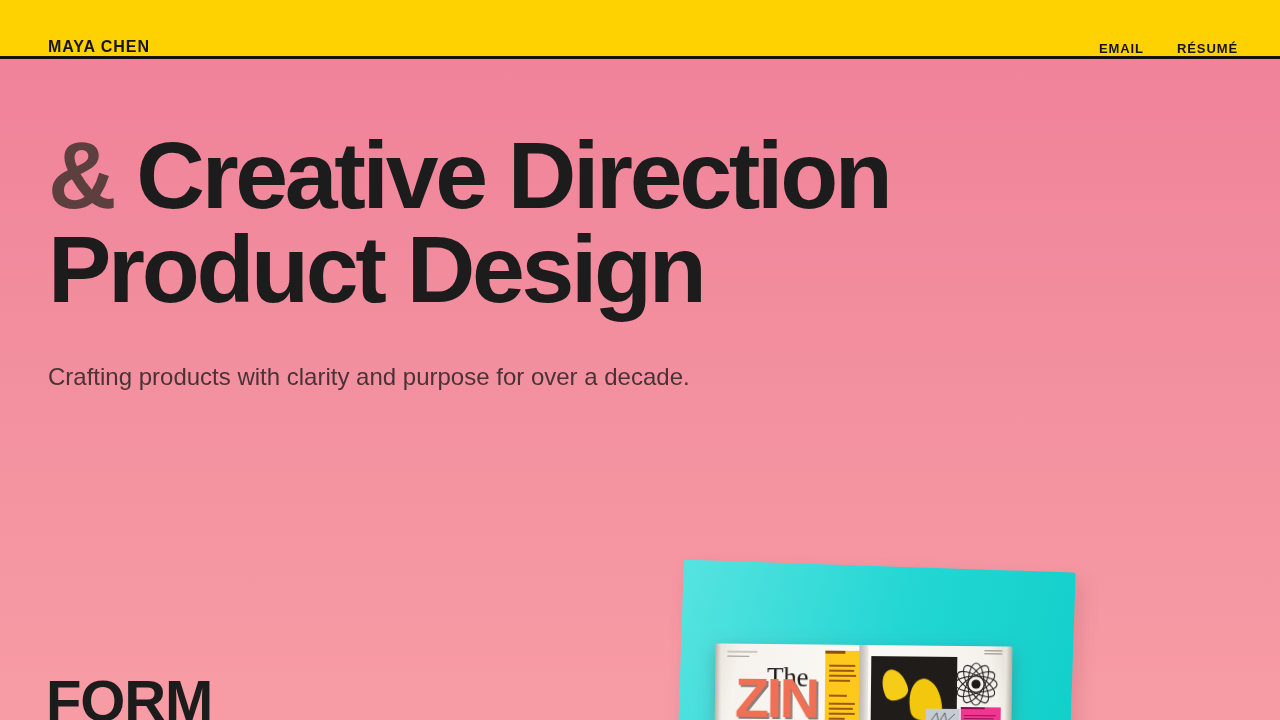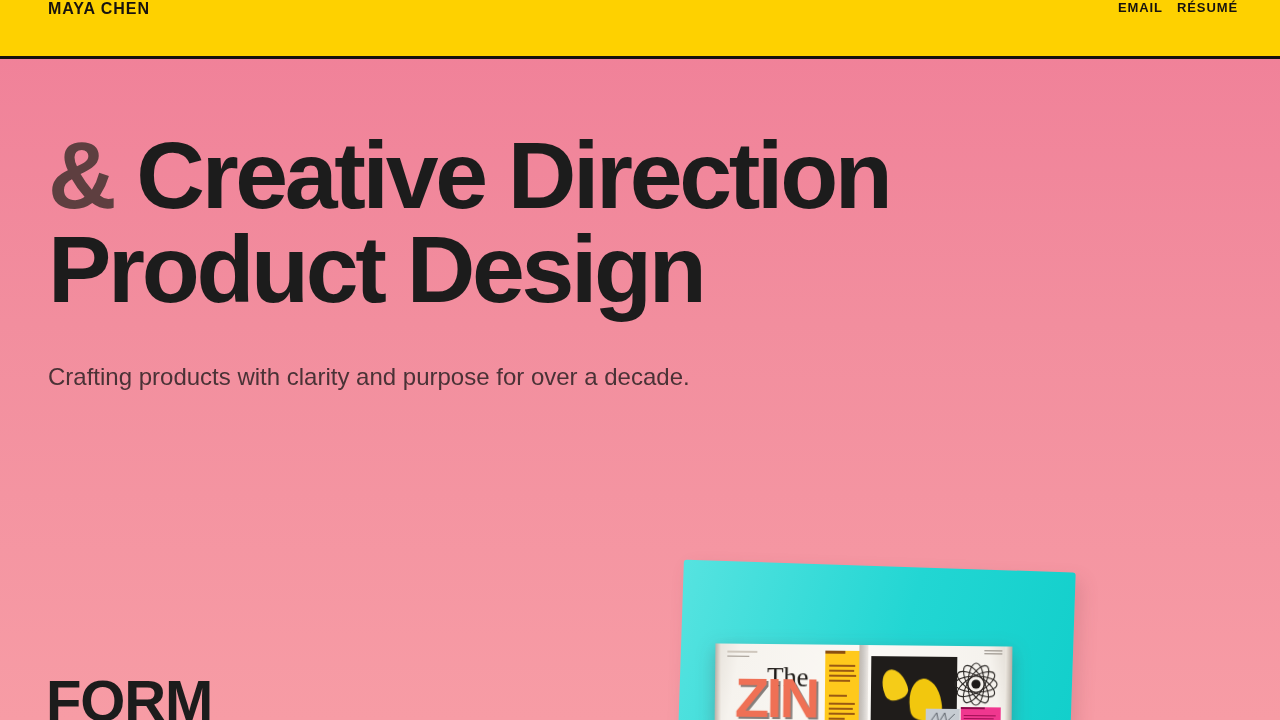--- a/index.html
+++ b/index.html
@@ -17,34 +17,34 @@
     background:linear-gradient(180deg,#f07f98 0%, #f28e9e 45%, #f79ca5 100%);
     overflow:hidden;
   }
 
   
   .site-header {
     position:absolute; top:0; left:0;
     width:1280px; height:59px;
     background:#fed100;
     border-bottom:3px solid #14110f;
-    display:flex; align-items:flex-start;
+    display:flex; align-items:flex-end;
     padding:0 40px 0 48px;
     z-index:40;
   }
   .brand {
     font-size:16px; font-weight:bold;
     letter-spacing:0.06em;
     color:#17130f;
     white-space:nowrap;
   }
   .nav {
     margin-left:auto;
     display:flex; align-items:center;
-    gap:14px;
+    gap:33px;
     padding-right:2px;
   }
   .nav-link {
     font-size:13px; font-weight:bold;
     letter-spacing:0.07em;
     color:#17130f;
     text-decoration:none;
     white-space:nowrap;
   }
 

